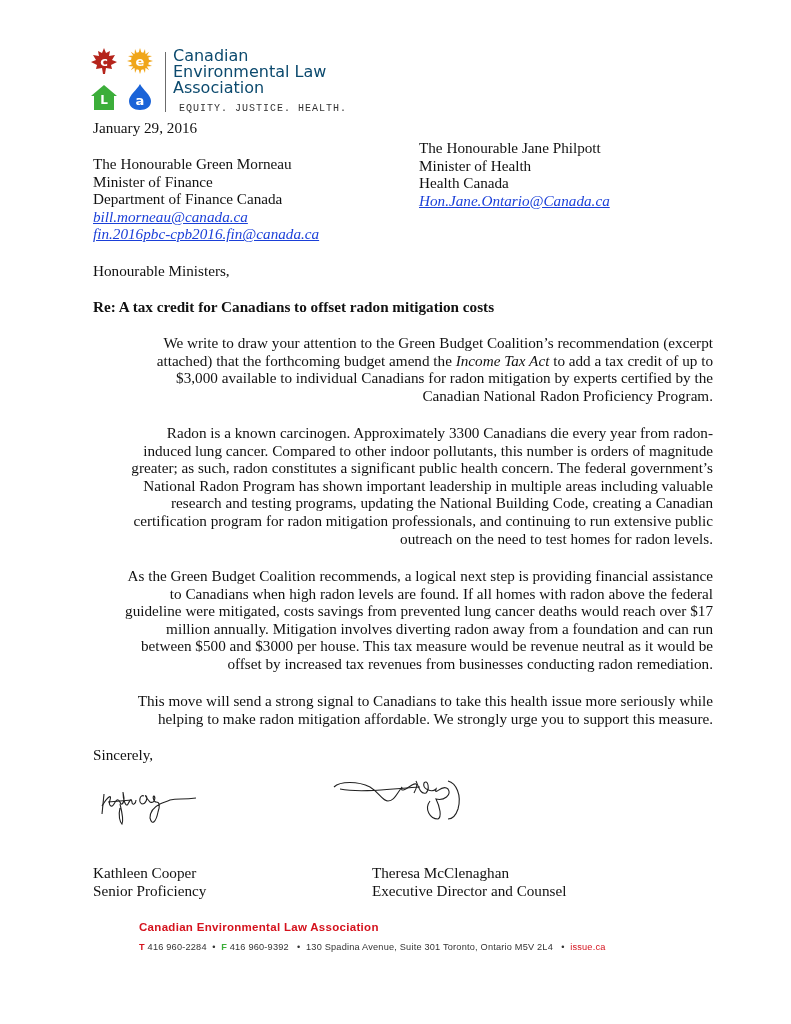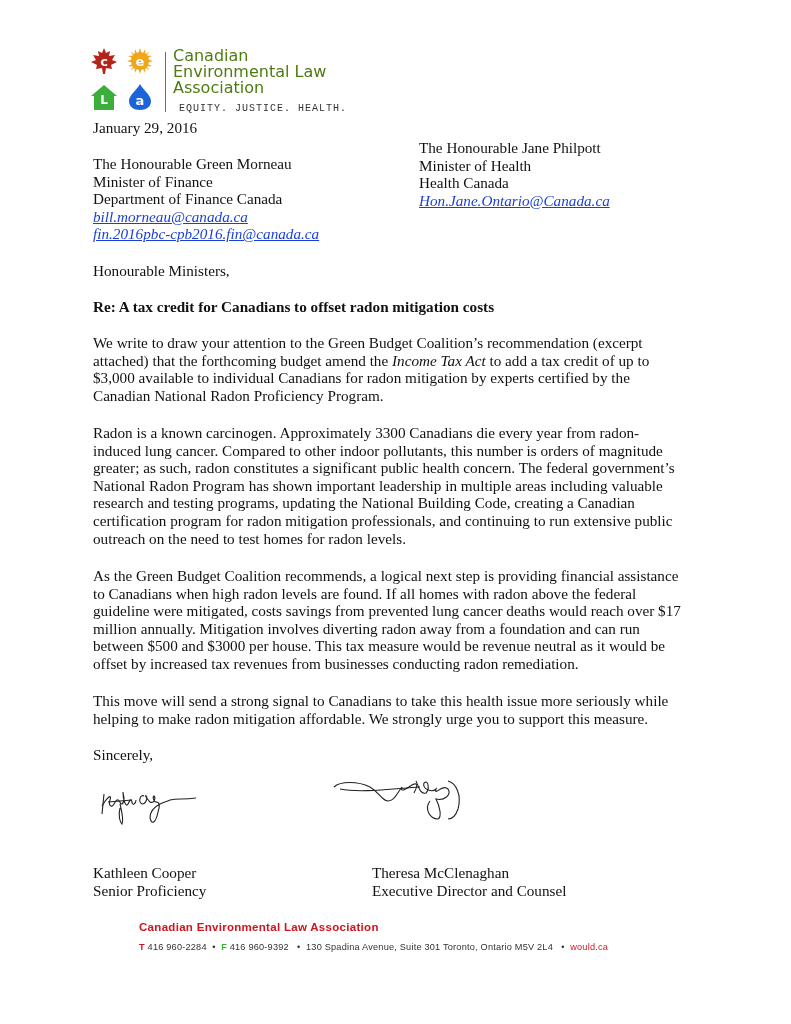--- a/index.html
+++ b/index.html
@@ -10,28 +10,28 @@
   
   .logo { left: 91px; top: 46px; width: 240px; height: 68px; }
   .logo-grid { position: absolute; left: 0; top: 0; width: 66px; height: 66px; }
   .logo-cell { position: absolute; width: 26px; height: 26px; display: flex; align-items: center; justify-content: center; }
   .logo-cell span { font-family: "DejaVu Sans", sans-serif; font-weight: bold; font-size: 13px; color: #fff; position: relative; z-index: 2; }
   .c-leaf { left: 0; top: 2px; }
   .e-sun { left: 36px; top: 2px; }
   .l-house { left: 0; top: 38px; }
   .a-drop { left: 36px; top: 38px; }
   .logo-divider { position: absolute; left: 74px; top: 6px; width: 1px; height: 60px; background: #6b6b6b; }
-  .logo-text { position: absolute; left: 82px; top: 2px; font-family: "DejaVu Sans", sans-serif; color: #4d7c0f; line-height: 16px; font-size: 16px; }
+  .logo-text { position: absolute; left: 82px; top: 2px; font-family: "DejaVu Sans", sans-serif; color: #0c4a6e; line-height: 16px; font-size: 16px; }
   .logo-text div { white-space: nowrap; }
   .logo-tag { position: absolute; left: 88px; top: 57px; font-family: Liberation Mono, monospace; font-size: 10px; letter-spacing: 1px; color: #333; white-space: nowrap; }
 
   .txt { font-size: 15.2px; line-height: 17.6px; white-space: nowrap; }
   .link { color: #1a3fd8; text-decoration: underline; font-style: italic; }
   .bold { font-weight: bold; }
-  .para { left: 93px; width: 620px; font-size: 15.2px; line-height: 17.6px; white-space: pre-line; }
+  .para { left: 93px; width: 620px; font-size: 15.2px; line-height: 17.6px; white-space: pre-line; text-align: right; }
 
   .footer-org { left: 139px; top: 921px; font-family: "Liberation Sans", sans-serif; font-weight: bold; font-size: 11.5px; color: #d5121d; letter-spacing: 0.3px; white-space: nowrap; }
   .footer-contact { left: 139px; top: 942px; font-family: "Liberation Sans", sans-serif; font-size: 9.2px; color: #333; white-space: nowrap; letter-spacing: 0.2px; }
   .f-t { color: #d5121d; font-weight: bold; }
   .f-f { color: #3cae3a; font-weight: bold; }
   .f-web { color: #d5121d; }
 </style>
 </head>
 <body>
 
@@ -166,14 +166,14 @@
 <div class="abs footer-org">Canadian Environmental Law Association</div>
 <div class="abs footer-contact">
   <span class="f-t">T</span>
   <span>416 960-2284</span>
   &nbsp;<span>•</span>&nbsp;
   <span class="f-f">F</span>
   <span>416 960-9392</span>
   &nbsp;&nbsp;<span>•</span>&nbsp;
   <span>130 Spadina Avenue, Suite 301 Toronto, Ontario  M5V 2L4</span>
   &nbsp;&nbsp;<span>•</span>&nbsp;
-  <a class="f-web">would.ca</a>
+  <a class="f-web">issue.ca</a>
 </div>
 
 </body></html>

